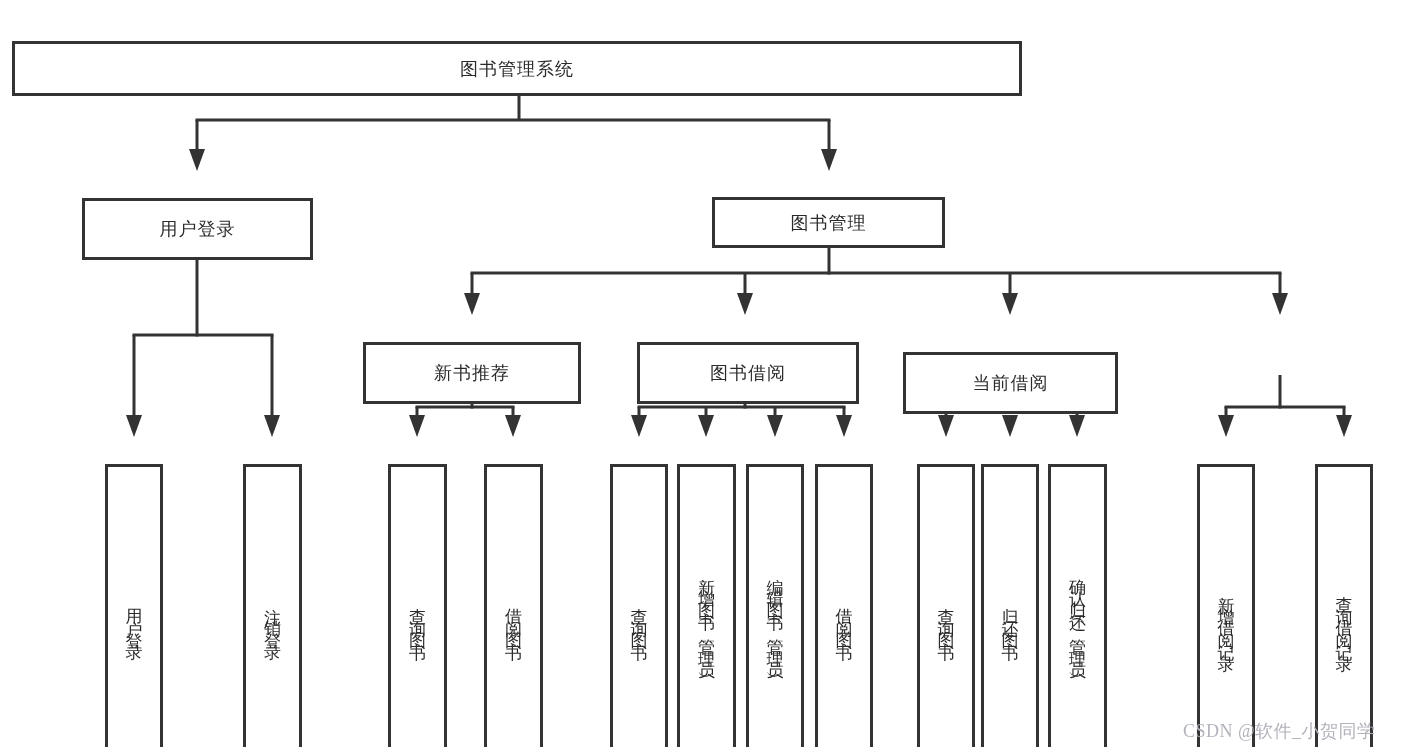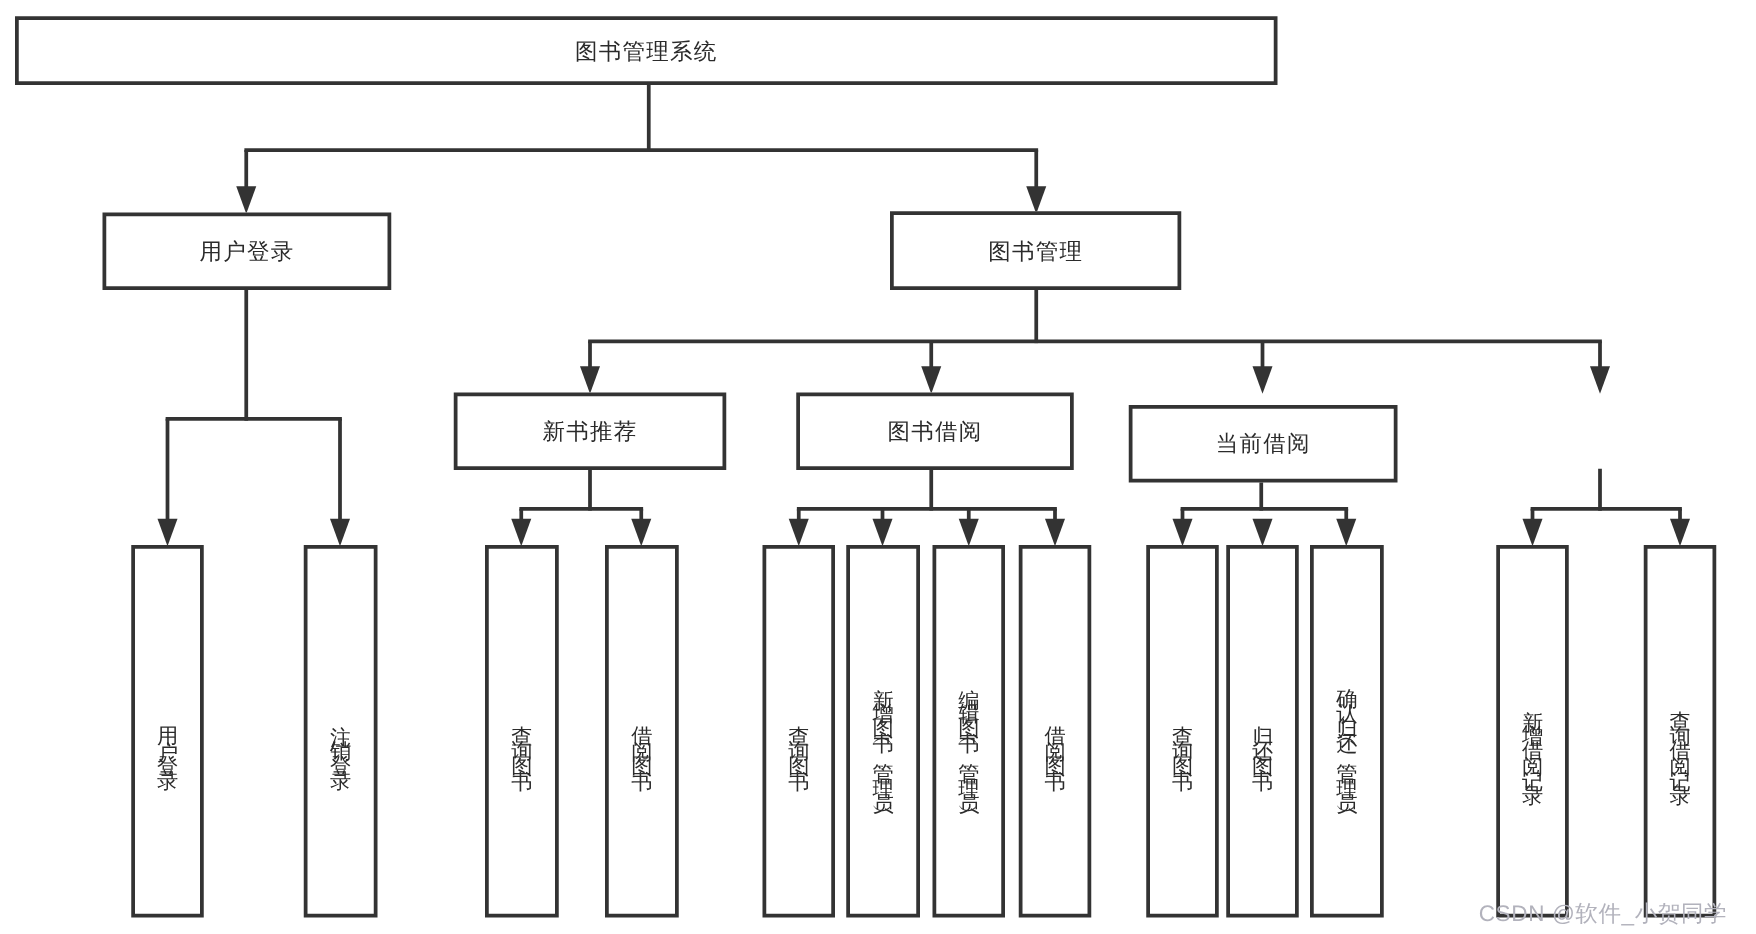--- a/index.html
+++ b/index.html
@@ -19,20 +19,21 @@
   .node {
     position: absolute;
     box-sizing: border-box;
     border: 3px solid #333333;
     background: #ffffff;
     display: flex;
     align-items: center;
     justify-content: center;
     color: #2b2b2b;
     z-index: 1;
+    margin-top: 28px;
   }
   .hlabel {
     font-size: 18px;
     letter-spacing: 1px;
     white-space: nowrap;
   }
   .vlabel {
     writing-mode: vertical-rl;
     text-orientation: mixed;
     font-size: 17px;
@@ -43,20 +44,21 @@
   }
   .watermark {
     position: absolute;
     left: 1183px;
     top: 719px;
     font-size: 18px;
     color: #b2b2bc;
     letter-spacing: 0.5px;
     white-space: nowrap;
     z-index: 3;
+    font-family: Liberation Serif, serif;
   }
 </style>
 </head>
 <body>
 
 <div class="canvas">
 
   <svg class="wires" width="1405" height="747" viewBox="0 0 1405 747">
     <g stroke="#333333" stroke-width="3" fill="none">
 
@@ -122,21 +124,21 @@
     </g>
   </svg>
 
   <div class="node" style="left:12px; top:13px; width:1010px; height:55px">
     <span class="hlabel">图书管理系统</span>
   </div>
 
   <div class="node" style="left:82px; top:170px; width:231px; height:62px">
     <span class="hlabel">用户登录</span>
   </div>
-  <div class="node" style="left:712px; top:169px; width:233px; height:63px">
+  <div class="node" style="left:712px; top:169px; width:233px; height:51px">
     <span class="hlabel">图书管理</span>
   </div>
 
   <div class="node" style="left:363px; top:314px; width:218px; height:62px">
     <span class="hlabel">新书推荐</span>
   </div>
   <div class="node" style="left:637px; top:314px; width:222px; height:62px">
     <span class="hlabel">图书借阅</span>
   </div>
   <div class="node" style="left:903px; top:324px; width:215px; height:62px">

